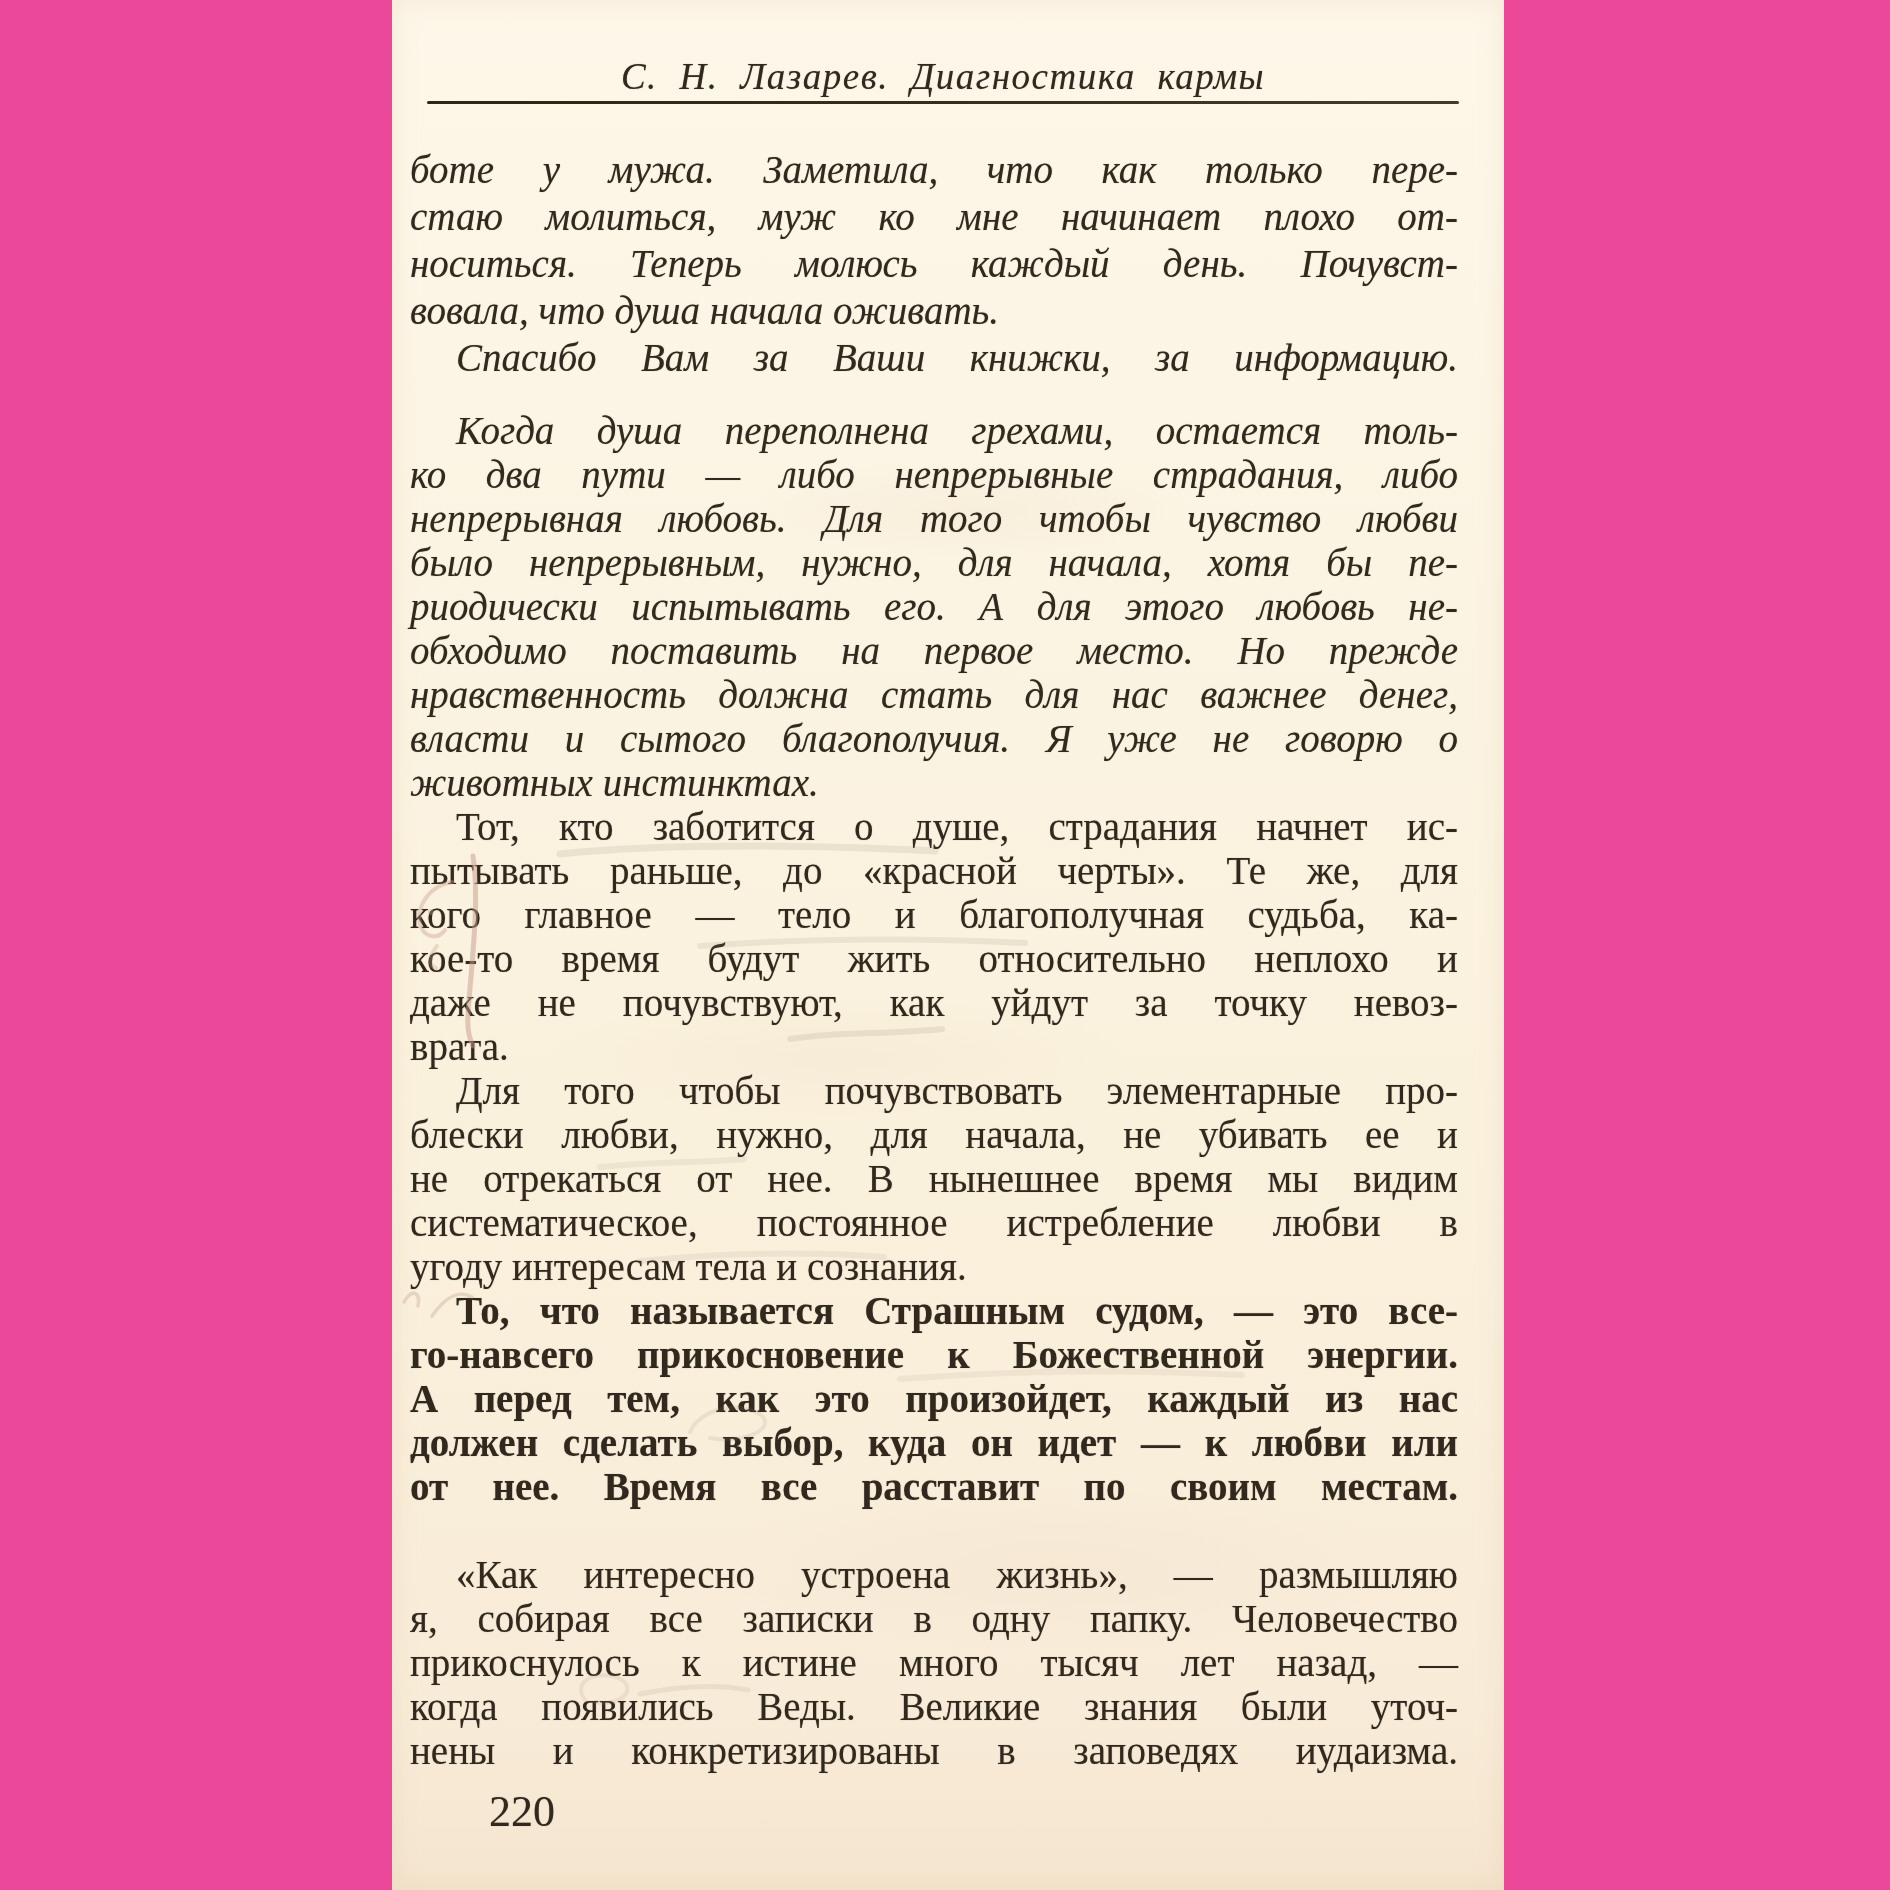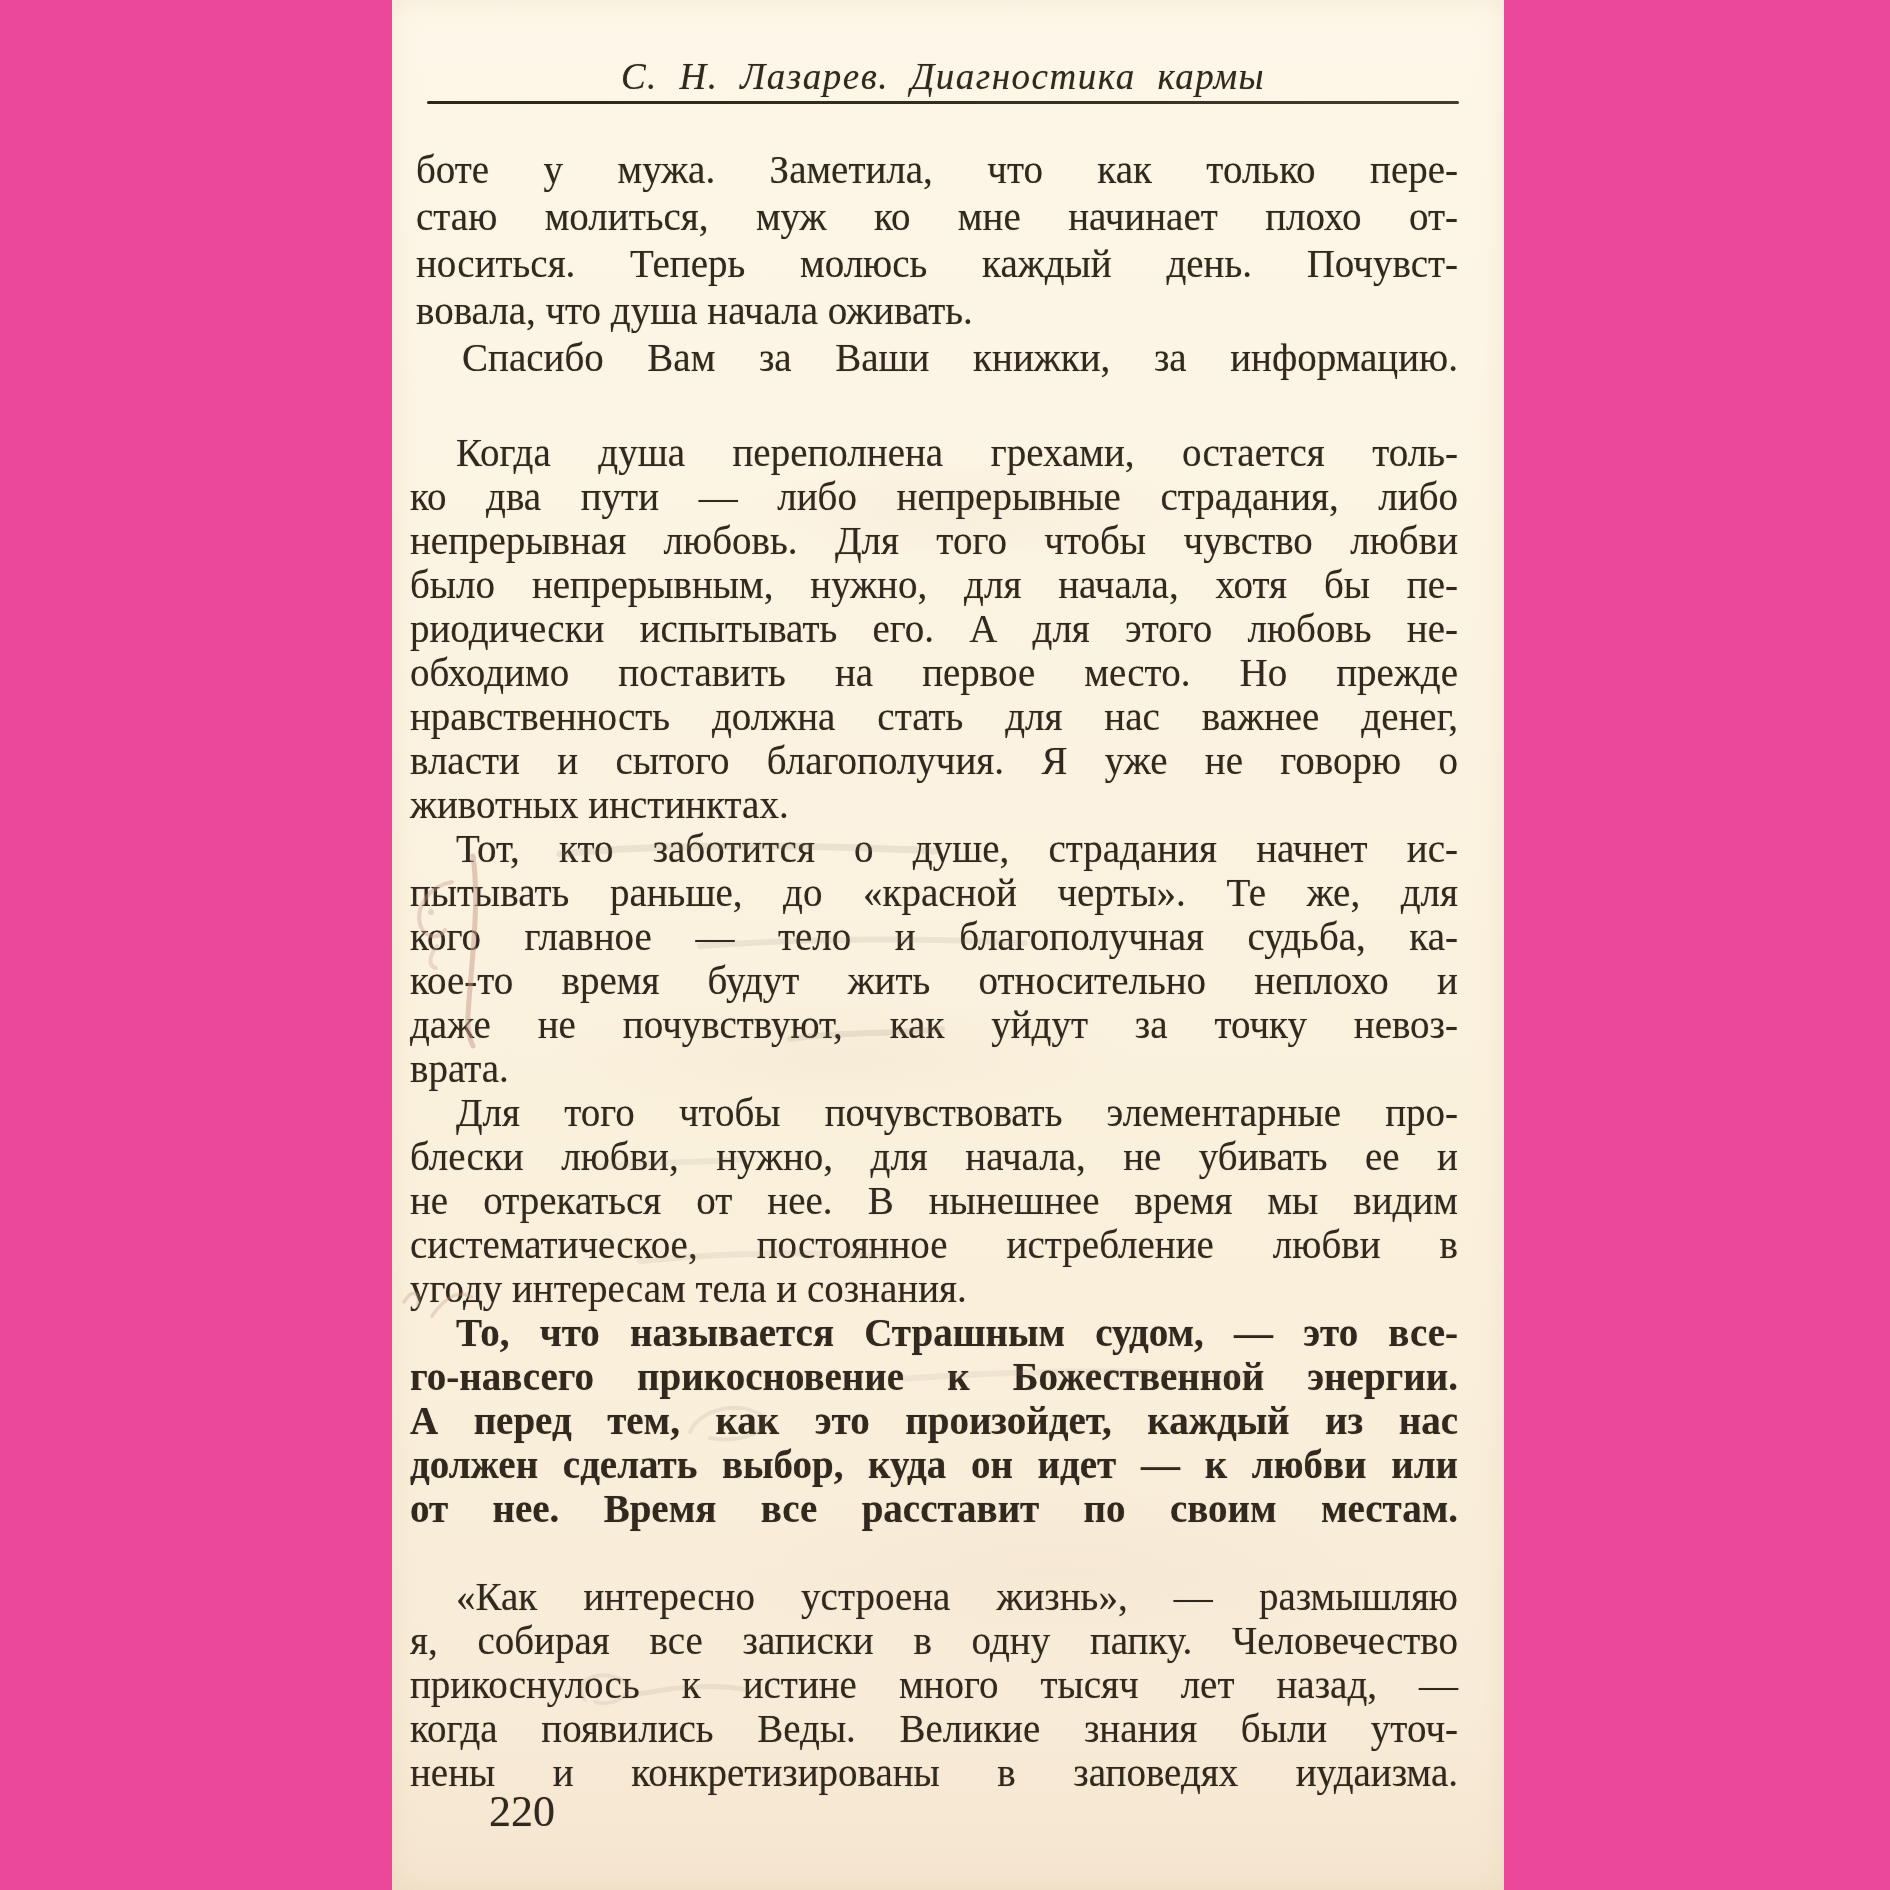--- a/index.html
+++ b/index.html
@@ -31,21 +31,21 @@
     position:absolute;left:427px;top:101px;width:1032px;height:3px;
     background:linear-gradient(90deg,#2e251b 0%,#382d21 55%,#453a2c 100%);
     border-radius:2px;
   }
   .text-column{
     position:absolute;left:410px;top:146px;width:1048px;
     font-size:39px;color:var(--ink);
     text-shadow:0 0 1px rgba(50,41,30,.42);
   }
   .para{line-height:44px;}
-  .para.it{margin-left:6px;}
+  .para.it{font-style:italic;}
   .line{white-space:normal;}
   .line.just{text-align:justify;text-align-last:justify;}
   .line.ind{text-indent:46px;}
   .em{}
   .page-number{
     position:absolute;left:489px;top:1790px;font-size:44px;line-height:44px;
     color:var(--ink);text-shadow:0 0 1px rgba(50,41,30,.42);
   }
   .pencil-overlay{position:absolute;left:0;top:0;width:1890px;height:1890px;pointer-events:none;}
 </style>
@@ -63,21 +63,21 @@
   <div class="text-column">
       <div class="para it" style="line-height: 47px;">
         <div class="line just"><span>боте у мужа. Заметила, что как только пере-</span></div>
         <div class="line just"><span>стаю молиться, муж ко мне начинает плохо от-</span></div>
         <div class="line just"><span>носиться. Теперь молюсь каждый день. Почувст-</span></div>
         <div class="line"><span>вовала, что душа начала оживать.</span></div>
       </div>
       <div class="para it" style="line-height: 47px;">
         <div class="line just ind"><span>Спасибо Вам за Ваши книжки, за информацию.</span></div>
       </div>
-      <div class="para" style="line-height: 44px; margin-top: 50px;">
+      <div class="para" style="line-height: 44px; margin-top: 28px; font-style: italic;">
         <div class="line just ind"><span>Когда душа переполнена грехами, остается толь-</span></div>
         <div class="line just"><span>ко два пути — либо непрерывные страдания, либо</span></div>
         <div class="line just"><span>непрерывная любовь. Для того чтобы чувство любви</span></div>
         <div class="line just"><span>было непрерывным, нужно, для начала, хотя бы пе-</span></div>
         <div class="line just"><span>риодически испытывать его. А для этого любовь не-</span></div>
         <div class="line just"><span>обходимо поставить на первое место. Но прежде</span></div>
         <div class="line just"><span>нравственность должна стать для нас важнее денег,</span></div>
         <div class="line just"><span>власти и сытого благополучия. Я уже не говорю о</span></div>
         <div class="line"><span>животных инстинктах.</span></div>
       </div>

